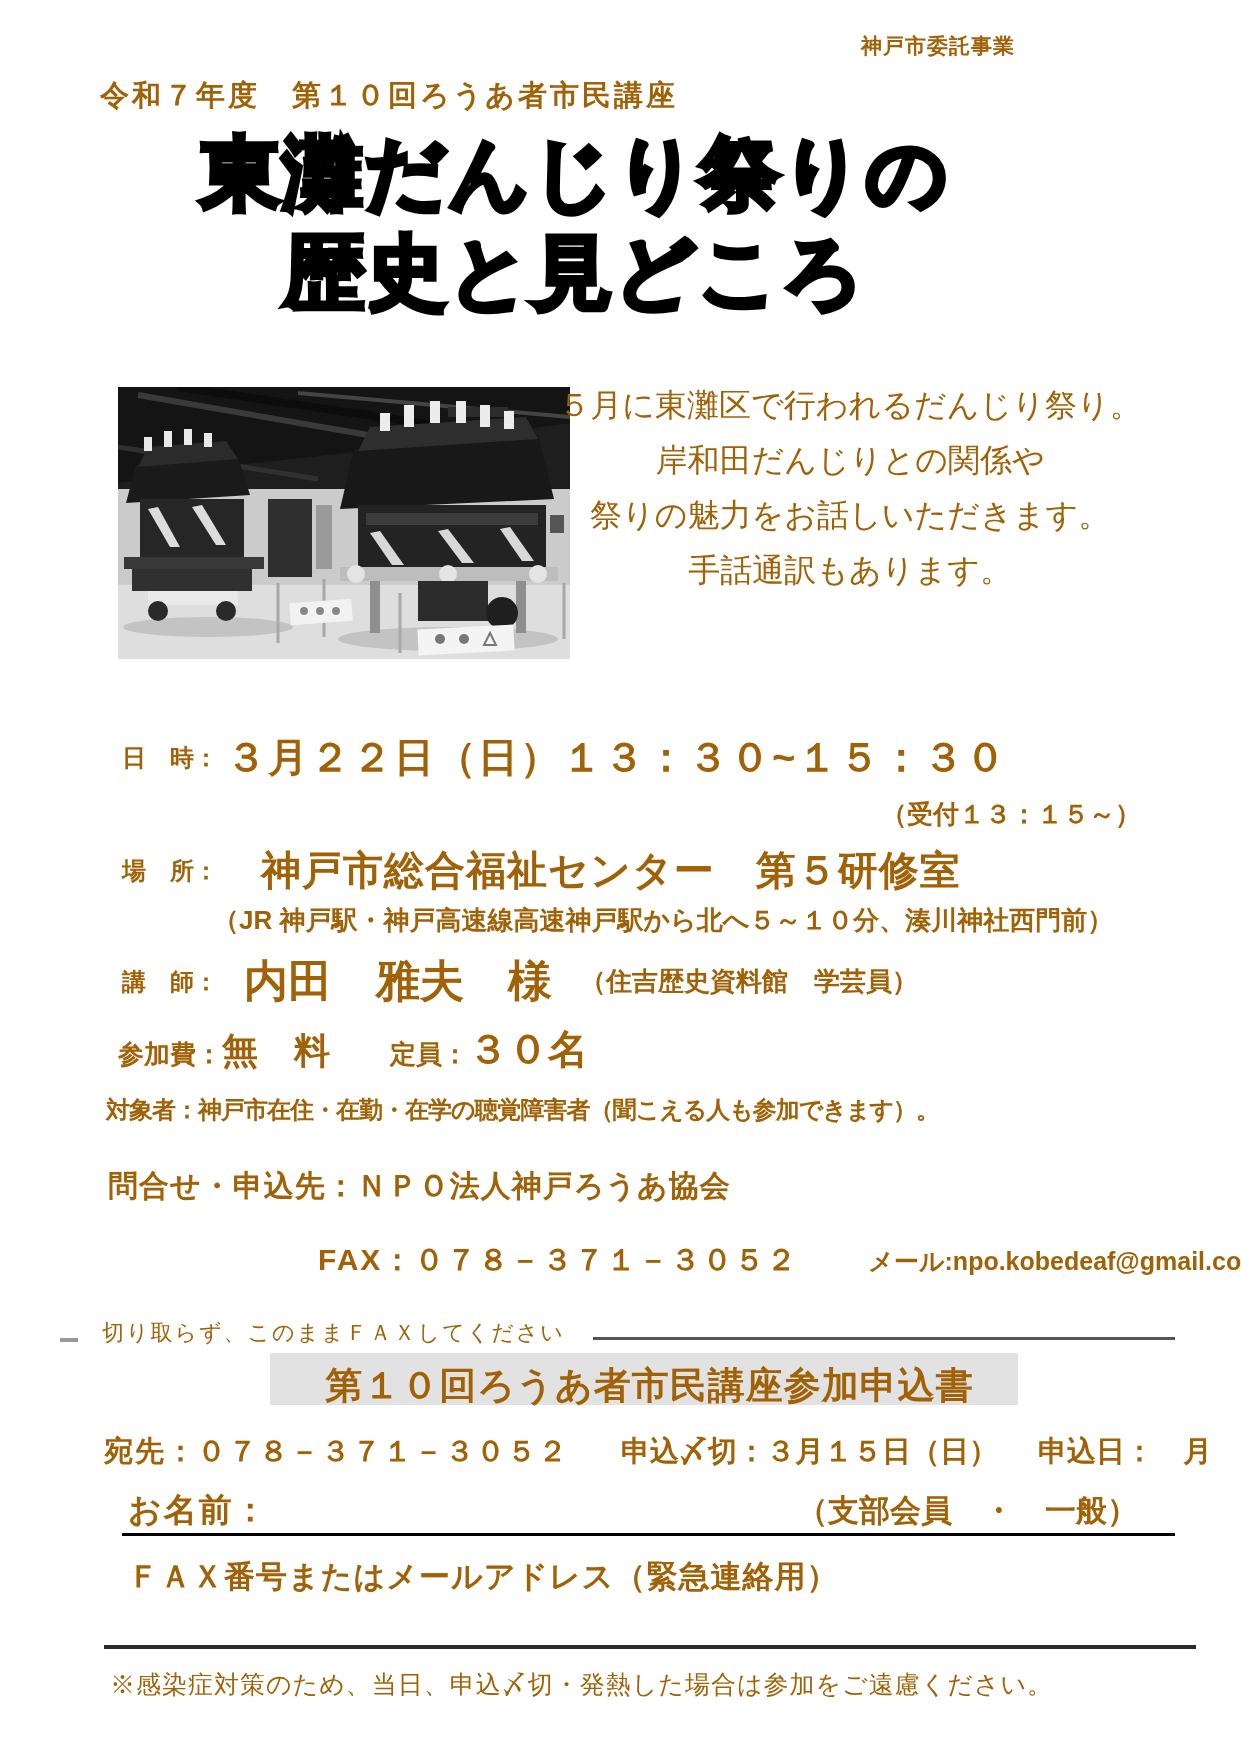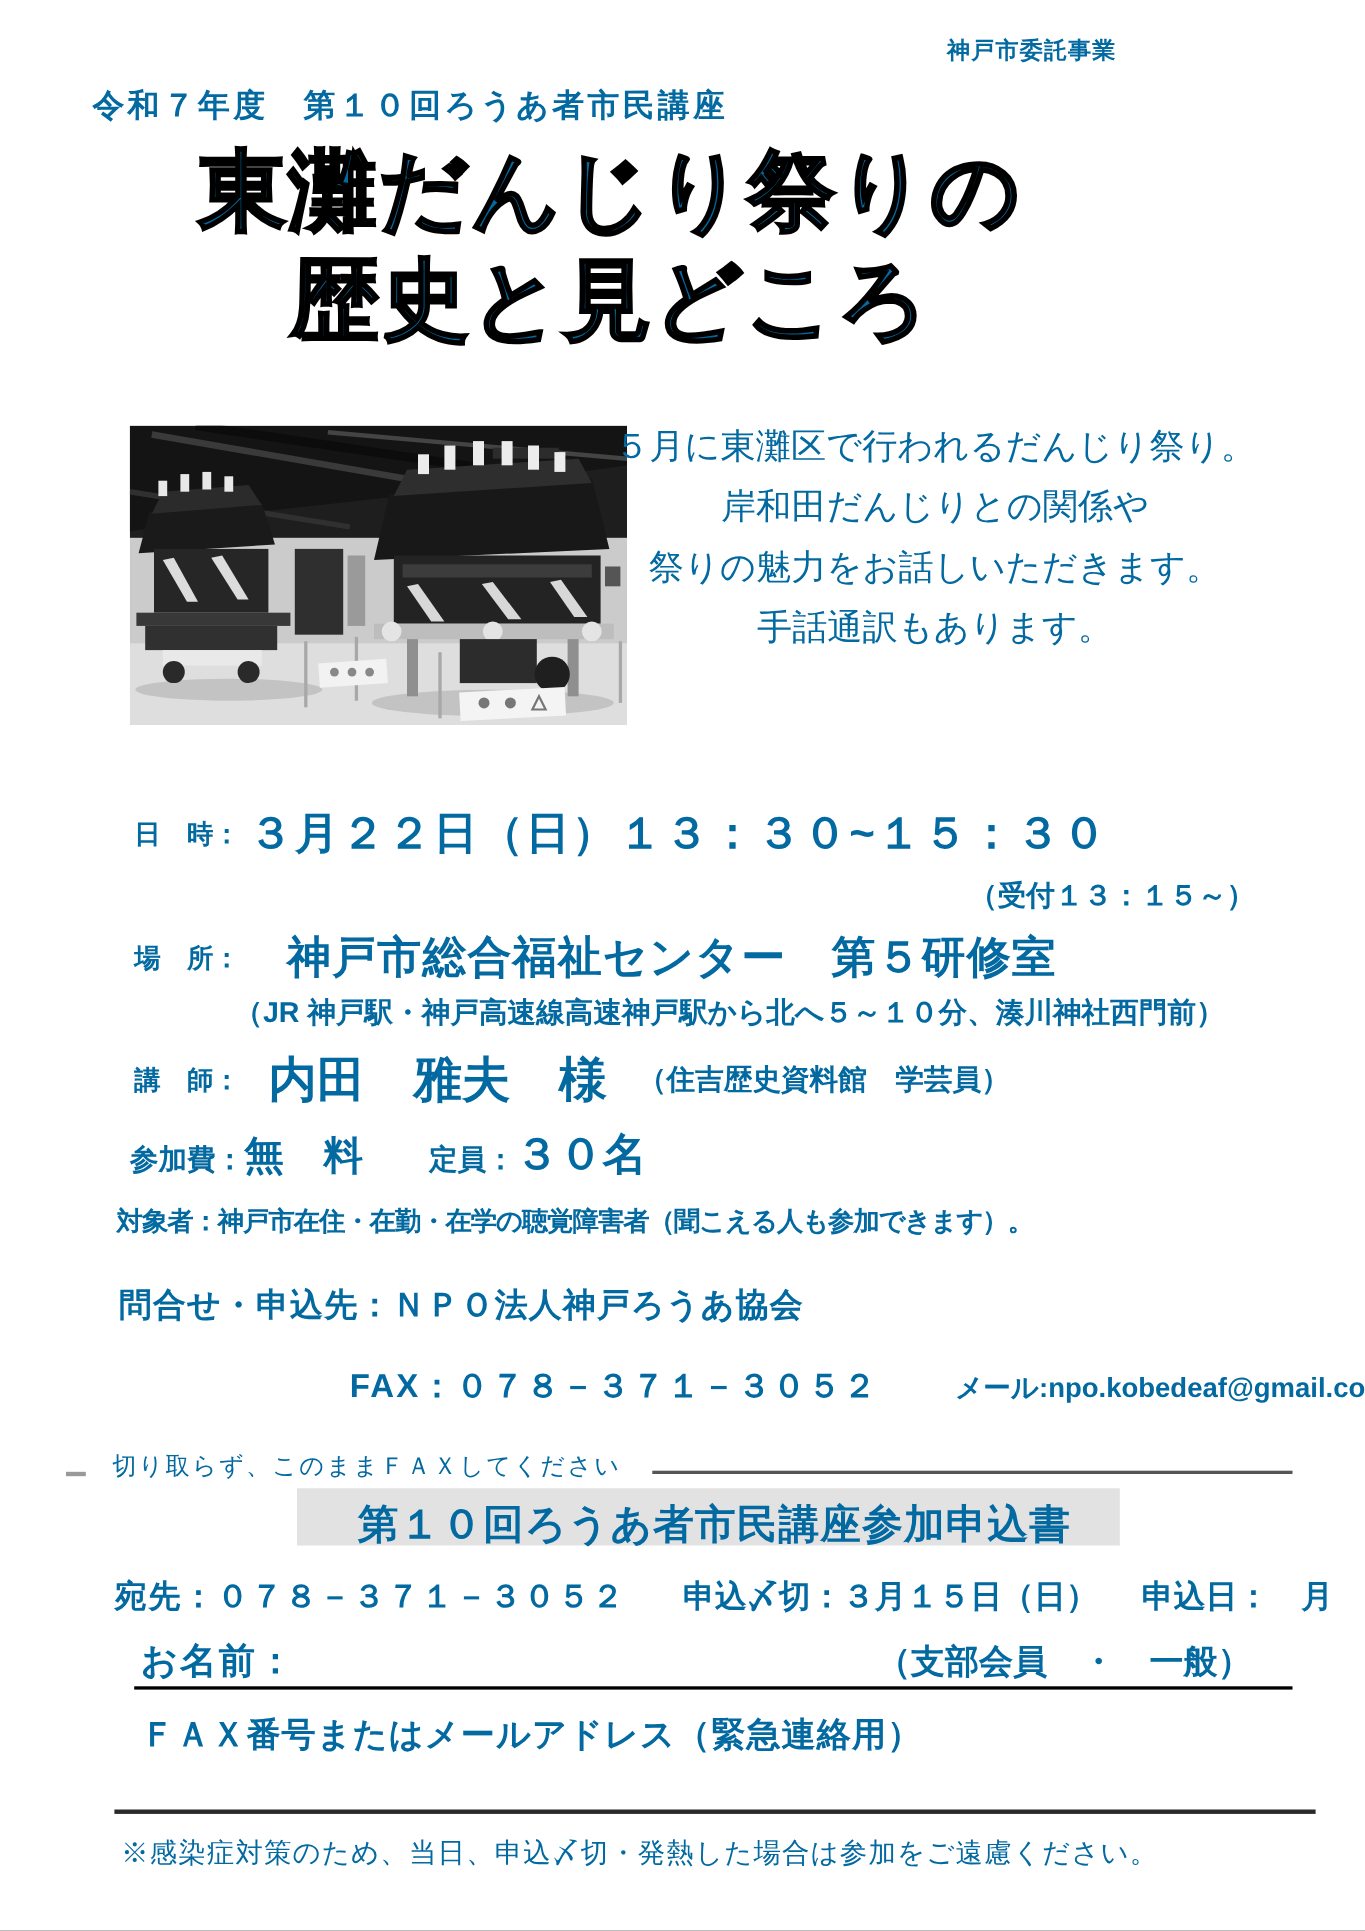--- a/index.html
+++ b/index.html
@@ -1,30 +1,30 @@
 <!DOCTYPE html>
 <html><head>
 <meta charset="utf-8">
 <style>
   html,body{margin:0;padding:0;background:#888;}
   .page{
     position:relative;
     width:1241px;height:1755px;
     margin:0 auto;
     background:#ffffff;
-    color:#0369a1;
+    color:#a16207;
     font-family:"Liberation Sans","DejaVu Sans",sans-serif;
     overflow:hidden;
   }
   .abs{position:absolute;}
   .corner-note{top:32px;right:226px;font-size:21px;font-weight:bold;letter-spacing:1px;}
-  .header-line{top:76px;left:84px;font-size:29px;font-weight:bold;letter-spacing:3px;}
+  .header-line{top:76px;left:100px;font-size:29px;font-weight:bold;letter-spacing:3px;}
   .main-title{
     top:124px;left:0;width:1110px;text-align:center;
-    font-size:80px;font-weight:400;line-height:99px;letter-spacing:2px;
+    font-size:80px;font-weight:700;line-height:99px;letter-spacing:2px;padding-left:20px;
     -webkit-text-stroke:5px #000;
   }
   .photo-box{top:387px;left:118px;width:452px;height:272px;}
   .photo-box svg{display:block;}
   .intro-block{top:378px;left:552px;width:596px;text-align:center;font-size:32px;line-height:55px;}
   .intro-block div{white-space:nowrap;}
   .row{display:flex;align-items:center;white-space:nowrap;}
   .lbl{font-size:24px;font-weight:bold;}
   .row-datetime{top:730px;left:122px;}
   .datetime-value{font-size:40px;font-weight:bold;letter-spacing:2px;margin-left:8px;}

